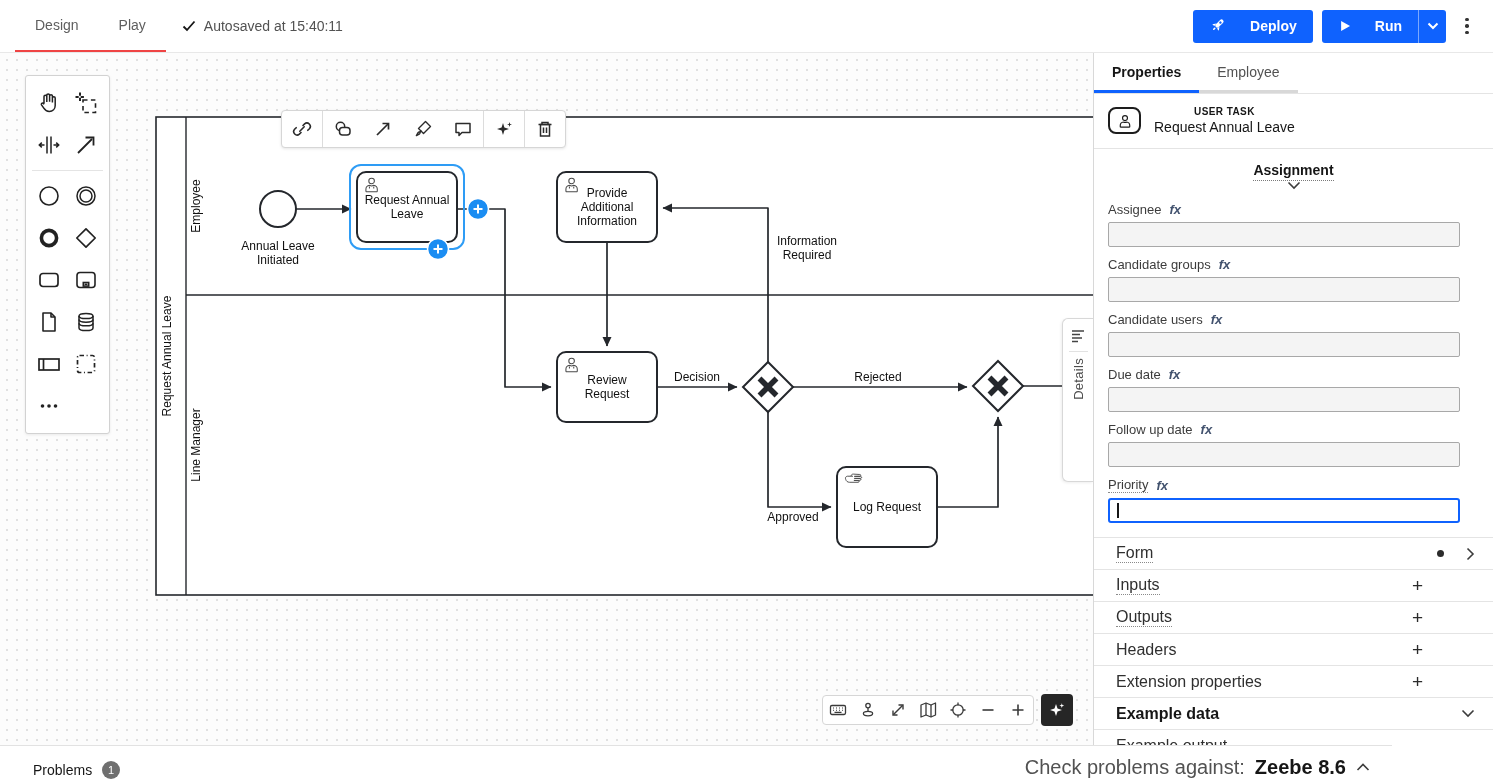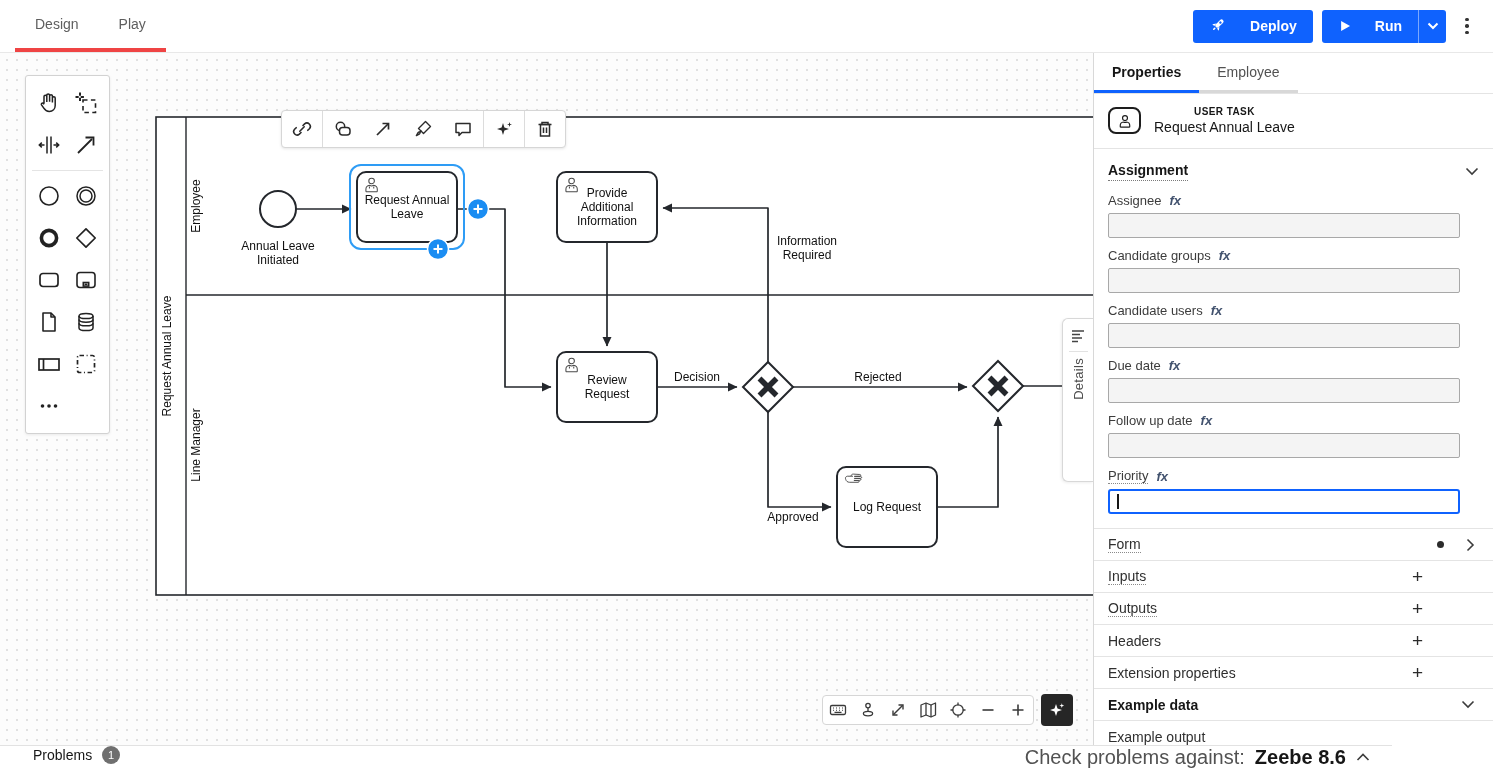--- a/index.html
+++ b/index.html
@@ -4,21 +4,21 @@
 <style>
   * { box-sizing: border-box; margin: 0; padding: 0; }
   html,body { width:1493px; height:779px; overflow:hidden; }
   body { font-family:"Liberation Sans", sans-serif; color:#161616; background:#fff; position:relative; }
 
   
   .topbar { position:absolute; left:0; top:0; width:1493px; height:53px; background:#fff;
             border-bottom:1px solid #e8e8e8; display:flex; align-items:stretch; z-index:30; }
   .top-tabs { display:flex; margin-left:15px; }
   .top-tab { display:flex; align-items:center; padding:12px 20px; font-size:14px; color:#5e5e5e;
-             border-bottom:4px solid #ef4444; cursor:pointer; }
+             border-bottom:2px solid #ef4444; cursor:pointer; }
   .top-tab.active { color:#161616; font-weight:bold; border-bottom-color:#0f62fe; }
   .autosave { display:flex; align-items:center; gap:8px; margin-left:16px; font-size:14px; color:#525252; }
   .topbar-right { margin-left:auto; display:flex; align-items:center; gap:9px; padding-right:14px; }
   .btn-blue { display:flex; align-items:center; gap:23px; background:#0f62fe; color:#fff; font-size:14px;
               font-weight:bold; height:33px; padding:0 16px; border-radius:3px; border:none; cursor:pointer; }
   .split { display:flex;align-items:flex-end; }
   .split .btn-blue.main { border-radius:3px 0 0 3px; }
   .split .chev-part { width:28px; height:33px; background:#0f62fe; border-radius:0 3px 3px 0;
                       border-left:1px solid rgba(255,255,255,.45); display:flex; align-items:center; justify-content:center; cursor:pointer; }
   .kebab { width:24px; height:33px; display:flex; flex-direction:column; align-items:center; justify-content:center; gap:3px; cursor:pointer; }
@@ -65,58 +65,64 @@
            border-left:1px solid #d8d8d8; overflow:hidden; z-index:20; }
   .pp-tabs { display:flex; height:41px; border-bottom:1px solid #e4e4e4; }
   .pp-tab { padding:0 18px; display:flex; align-items:center; font-size:14px; color:#525252; cursor:pointer; border-bottom:3px solid transparent; }
   .pp-tab.active { color:#161616; font-weight:bold; border-bottom-color:#0f62fe; }
   .pp-tab.idle { border-bottom-color:#d8d8d8; }
   .pp-elem { display:flex; align-items:center; gap:13px; padding:12px 14px 13px; border-bottom:1px solid #e4e4e4; }
   .pp-elem-icon { width:33px; height:27px; border:2px solid #1d1d1d; border-radius:8px; display:flex; align-items:center; justify-content:center; }
   .pp-elem-type { font-size:10px; font-weight:bold; letter-spacing:.4px; color:#161616;text-align:center; }
   .pp-elem-name { font-size:14px; color:#161616; margin-top:2px; }
   .pp-body { padding:0 0 0 0; }
-  .pp-group-head { display:flex; align-items:center; justify-content:space-between; padding:13px 14px 2px; }
+  .pp-group-head { display:flex; align-items:center; justify-content:space-between; padding:13px 14px 2px;flex-direction:column; }
   .pp-group-title { font-size:14px; font-weight:bold; color:#161616; border-bottom:1px dotted #7a7a7a; padding-bottom:2px; }
   .pp-field { padding:0 14px; }
   .pp-label { display:flex; align-items:center; gap:8px; font-size:13px; color:#3c3c3c; margin:10px 0 5px; }
   .pp-label .lbl.doc { border-bottom:1px dotted #8a8a8a; }
   .fx { font-style:italic; font-weight:bold; font-size:13px; color:#42526e; }
   .tin { height:25px; background:#f4f4f4; border:1px solid #a8a8a8; border-radius:2px; width:352px; }
   .tin.focused { background:#fff; border:2px solid #0f62fe; border-radius:3px; display:flex; align-items:center; }
   .caret { width:1.5px; height:15px; background:#161616; margin-left:7px; }
   .pp-rows { margin-top:14px; border-top:1px solid #e4e4e4; }
   .pp-row { height:32px; display:flex; align-items:center; justify-content:space-between;
             padding:0 14px; border-bottom:1px solid #e4e4e4; cursor:pointer; }
-  .pp-row .lbl { font-size:14px; color:#2f2f2f; }
+  .pp-row .lbl { font-size:16px; color:#2f2f2f;margin-left:8px; }
   .pp-row .lbl.doc { border-bottom:1px dotted #8a8a8a; }
   .pp-row .lbl.bold { font-weight:bold; color:#161616; }
   .pp-row-right { display:flex; align-items:center; gap:22px; padding-right:4px; }
   .dot { width:7px; height:7px; border-radius:50%; background:#2b2b2b; }
   .plus-g { font-size:19px; color:#2b2b2b; font-weight:normal; line-height:1; margin-right:56px; }
 
   
   .statusbar { position:absolute; left:0; top:745px; width:1392px; height:34px; background:#fff;
-               border-top:1px solid #e2e2e2; display:flex; align-items:flex-start; z-index:31; }
+               border-top:1px solid #e2e2e2; display:flex; align-items:flex-end; z-index:31; }
   .problems { display:flex; align-items:center; gap:10px; margin-left:33px; font-size:14px; color:#161616; cursor:pointer; }
   .badge { width:18px; height:18px; border-radius:50%; background:#6f6f6f; color:#fff; font-size:11px;
            display:flex; align-items:center; justify-content:center; }
   .check-against { margin-left:auto; display:flex; align-items:center; gap:10px; margin-right:22px; font-size:20px; }
   .check-against .cap { color:#525252; }
   .check-against .eng { font-weight:bold; color:#161616; cursor:pointer; }
 
   svg.ic { display:block; }
 </style>
 </head>
 <body>
 
 <div class="topbar">
   <div class="top-tabs">
     <div class="top-tab">Design</div>
     <div class="top-tab">Play</div>
+  </div>
+  <div class="autosave">
+    <svg class="ic" width="14" height="12" viewBox="0 0 14 12">
+        <polyline points="1.5,6.5 5,10 12.5,1.5" fill="none" stroke="#161616" stroke-width="1.8"></polyline>
+      </svg>
+    <span>Autosaved at 15:40:11</span>
   </div>
   <div class="topbar-right">
     <button class="btn-blue">
       <svg class="ic" width="18" height="18" viewBox="0 0 18 18">
         <g transform="rotate(45 9 8)" fill="#fff">
           <rect x="7" y="1" width="4" height="10" rx="2"></rect>
           <path d="M7 8 L4.4 11.4 L7 11.4 Z"></path>
             <path d="M11 8 L13.6 11.4 L11 11.4 Z"></path>
           <rect x="8.2" y="11.8" width="1.6" height="3" rx="0.8"></rect>
           <circle cx="9" cy="4.6" r="1.2" fill="#0f62fe"></circle>

